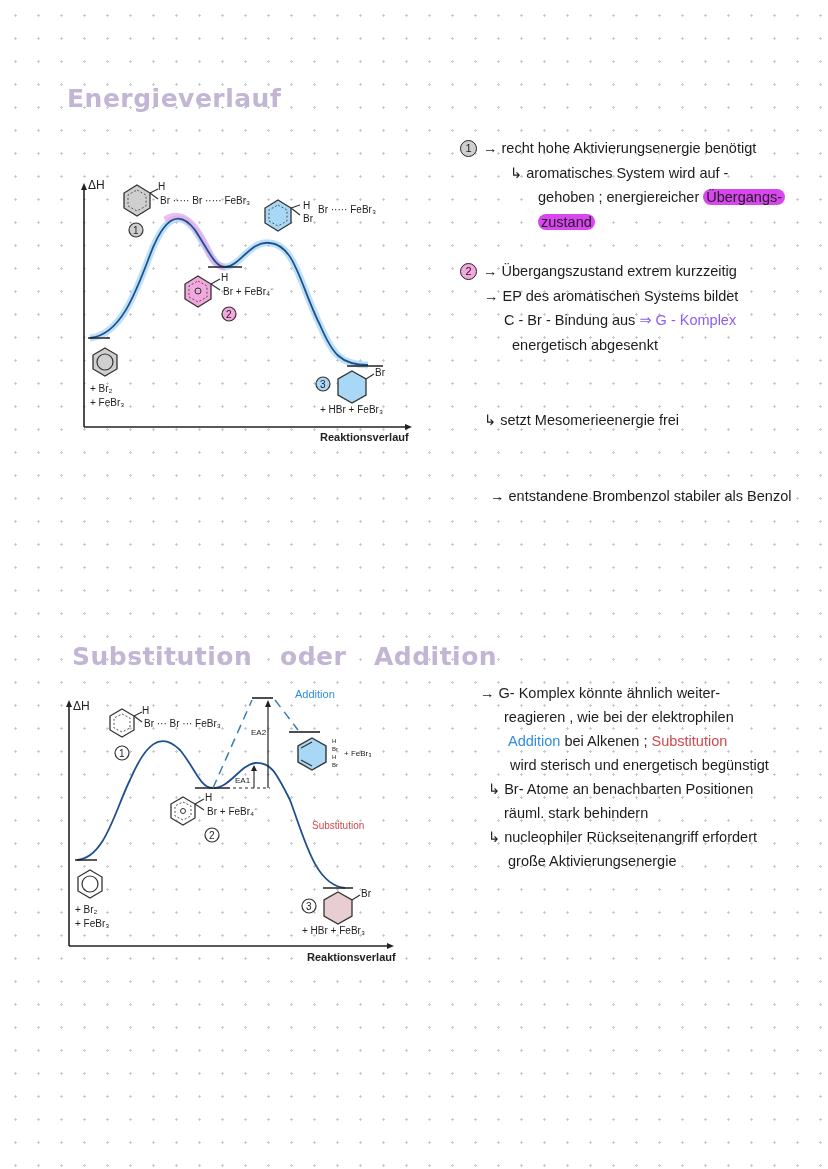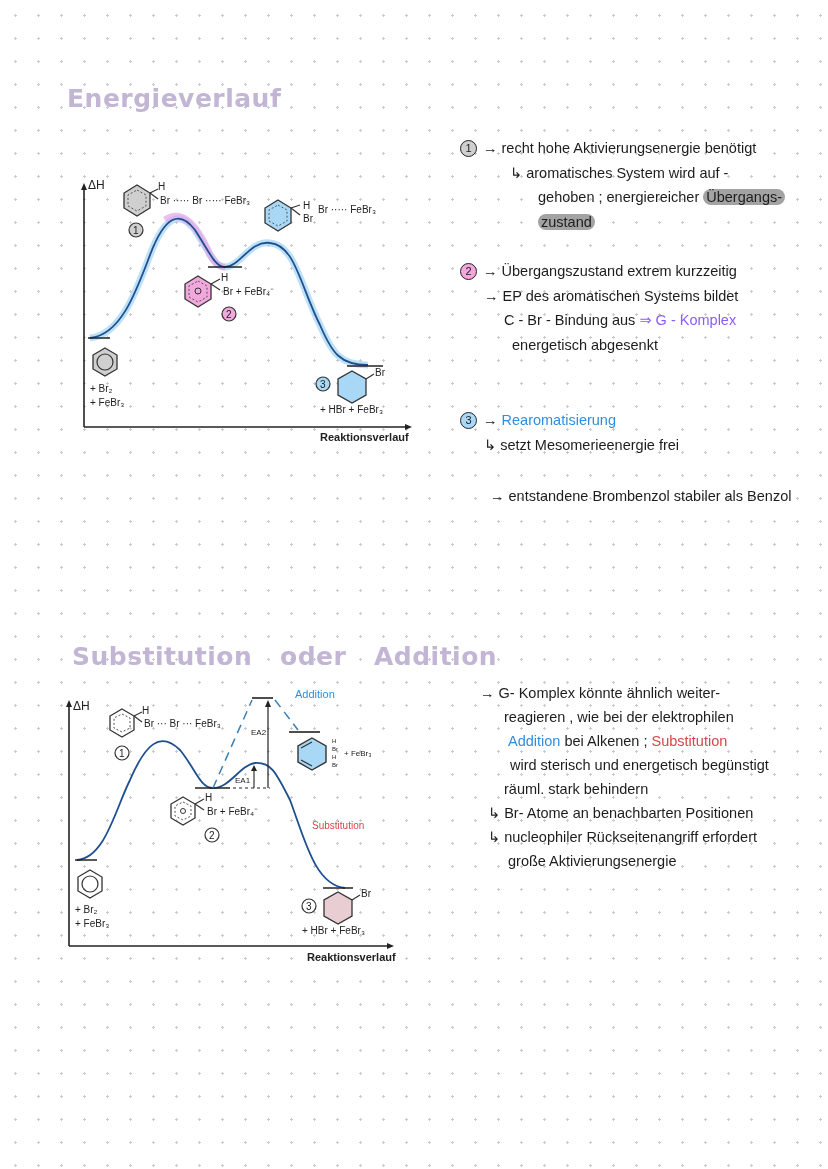--- a/index.html
+++ b/index.html
@@ -6,21 +6,21 @@
   body{width:828px;height:1169px;position:relative;overflow:hidden;background:#ffffff;
     background-image:radial-gradient(circle,#c9c9d2 1px,transparent 1.3px);
     background-size:23px 23px;background-position:4px 4px;
     font-family:"DejaVu Sans",sans-serif;color:#1d1d1d;}
   .title{position:absolute;font-family:"DejaVu Sans",sans-serif;font-weight:bold;color:#c2b6d4;font-size:25px;letter-spacing:0.5px;}
   .note{position:absolute;font-family:"Liberation Sans",sans-serif;font-size:14.5px;line-height:24.5px;color:#1d1d1d;}
   .note .ln{white-space:nowrap;display:block;}
   .blue{color:#2f8ee0;}
   .pink{color:#8b5cf6;}
   .red{color:#d2474b;}
-  .hl{background:#a3a3a3;border-radius:8px;padding:0 3px;}
+  .hl{background:#d946ef;border-radius:8px;padding:0 3px;}
   .num{display:inline-block;width:15px;height:15px;border:1.3px solid #222;border-radius:50%;font-size:11px;line-height:15px;text-align:center;margin-right:6px;vertical-align:1px;}
   .num.g{background:#cfcfcf;}
   .num.p{background:#f2a7dd;}
   .num.b{background:#a8d8f5;}
   svg{position:absolute;overflow:visible;}
   svg text{font-family:"Liberation Sans",sans-serif;fill:#222;}
 </style>
 </head>
 <body>
 
@@ -102,21 +102,20 @@
 </div>
 
 <div class="note" style="left:460px;top:259px;">
   <span class="ln"><span class="num p">2</span><span>→ Übergangszustand extrem kurzzeitig</span></span>
   <span class="ln" style="padding-left:24px;">→ EP des aromatischen Systems bildet</span>
   <span class="ln" style="padding-left:44px;"><span>C - Br - Bindung aus</span> <span class="pink">⇒ G - Komplex</span></span>
   <span class="ln" style="padding-left:52px;">energetisch abgesenkt</span>
 </div>
 
 <div class="note" style="left:460px;top:408px;">
-  <span class="ln"><span class="num b">3</span><span>→</span> <span class="blue">Rearomatisierung</span></span>
   <span class="ln" style="padding-left:24px;">↳ setzt Mesomerieenergie frei</span>
 </div>
 
 <div class="note" style="left:490px;top:484px;">
   <span class="ln">→ entstandene Brombenzol stabiler als Benzol</span>
 </div>
 
 <div class="title" style="left:72px;top:626px;white-space:pre;margin-top:16px;">Substitution   oder   Addition</div>
 
 <svg width="340" height="280" style="left:55px;top:690px;">
@@ -197,17 +196,17 @@
   <circle cx="254" cy="216" r="7" fill="none" stroke="#333" stroke-width="1.2"></circle>
   <text x="251" y="220" font-size="10">3</text>
   <text x="247" y="244" font-size="10">+ HBr + FeBr₃</text>
 </svg>
 
 <div class="note" style="left:480px;top:681px;line-height:24px;">
   <span class="ln">→ G- Komplex könnte ähnlich weiter-</span>
   <span class="ln" style="padding-left:24px;">reagieren , wie bei der elektrophilen</span>
   <span class="ln" style="padding-left:28px;"><span class="blue">Addition</span><span> bei Alkenen ;</span> <span class="red">Substitution</span></span>
   <span class="ln" style="padding-left:30px;">wird sterisch und energetisch begünstigt</span>
+  <span class="ln" style="padding-left:8px;">↳ Br- Atome an benachbarten Positionen</span>
   <span class="ln" style="padding-left:24px;">räuml. stark behindern</span>
-  <span class="ln" style="padding-left:8px;">↳ Br- Atome an benachbarten Positionen</span>
   <span class="ln" style="padding-left:8px;">↳ nucleophiler Rückseitenangriff erfordert</span>
   <span class="ln" style="padding-left:28px;">große Aktivierungsenergie</span>
 </div>
 
 </body></html>

